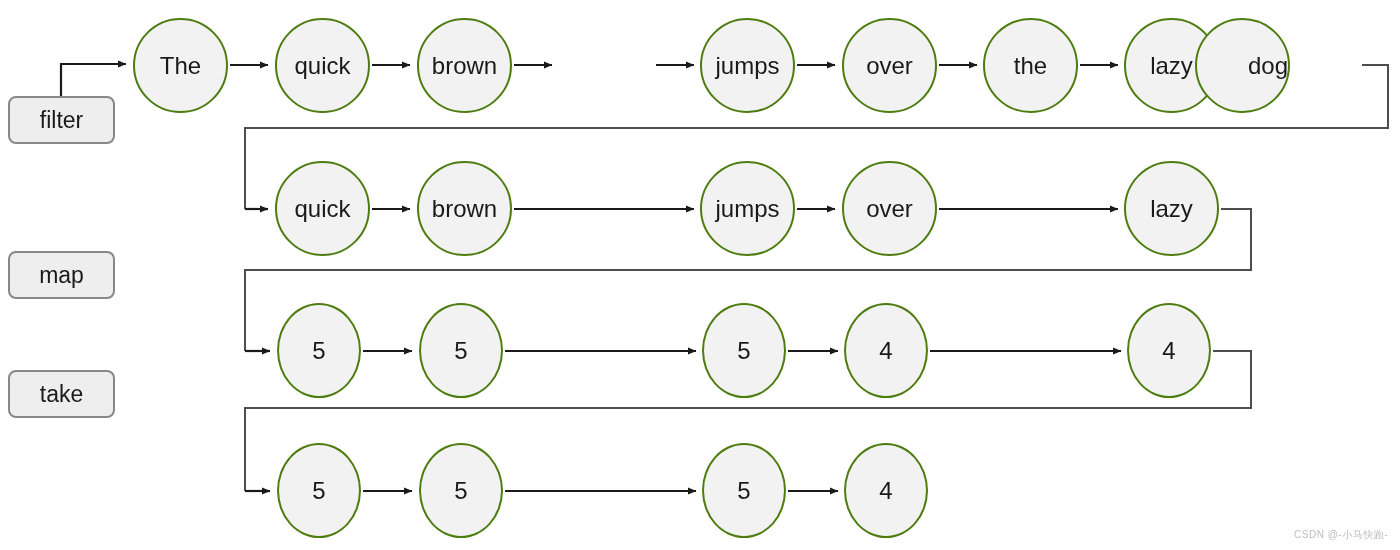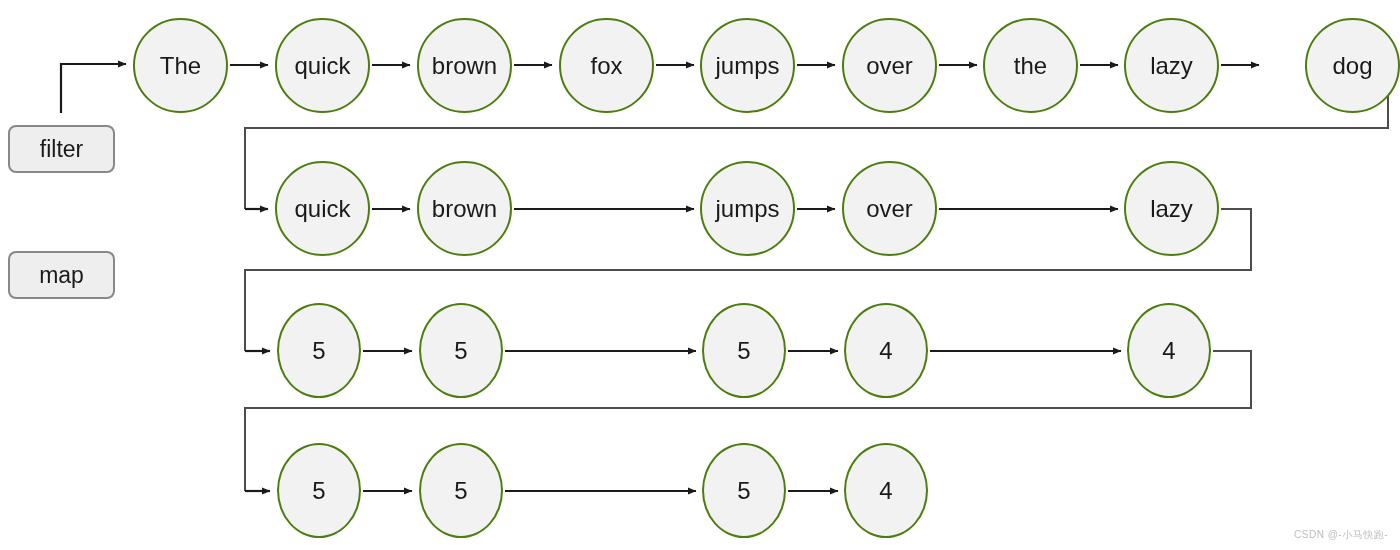--- a/index.html
+++ b/index.html
@@ -128,52 +128,52 @@
       <path d="M245,491 L270,491" fill="none" stroke="#1a1a1a" stroke-width="2.2" marker-end="url(#ah)"></path>
     </g>
 
     <g stroke="#1a1a1a" stroke-width="2.2" fill="none">
       <line x1="363" y1="491" x2="412" y2="491" marker-end="url(#ah)"></line>
       <line x1="505" y1="491" x2="696" y2="491" marker-end="url(#ah)"></line>
       <line x1="788" y1="491" x2="838" y2="491" marker-end="url(#ah)"></line>
     </g>
   </svg>
 
-  <div class="op-box" style="left:8px; top:125px; width:107px;">
+  <div class="op-box" style="left:8px; top:96px; width:107px;">
     <span>filter</span>
   </div>
   <div class="op-box" style="left:8px; top:251px; width:107px;">
     <span>map</span>
   </div>
+  <div class="op-box" style="left:8px; top:370px; width:107px;">
+    <span>take</span>
+  </div>
 
   <div class="node" style="left:133px; top:18px;">
     <span>The</span>
     </div>
   <div class="node" style="left:275px; top:18px;">
     <span>quick</span>
     </div>
   <div class="node" style="left:417px; top:18px;">
     <span>brown</span>
     </div>
-  <div class="node" style="left:559px; top:18px;">
-    <span>fox</span>
-    </div>
   <div class="node" style="left:700px; top:18px;">
     <span>jumps</span>
     </div>
   <div class="node" style="left:842px; top:18px;">
     <span>over</span>
     </div>
   <div class="node" style="left:983px; top:18px;">
     <span>the</span>
     </div>
   <div class="node" style="left:1124px; top:18px;">
     <span>lazy</span>
     </div>
-  <div class="node" style="left:1305px; top:18px;">
+  <div class="node" style="left:1195px; top:18px;justify-content:flex-end;">
     <span>dog</span>
     </div>
 
   <div class="node" style="left:275px; top:161px;">
     <span>quick</span>
     </div>
   <div class="node" style="left:417px; top:161px;">
     <span>brown</span>
     </div>
   <div class="node" style="left:700px; top:161px;">

